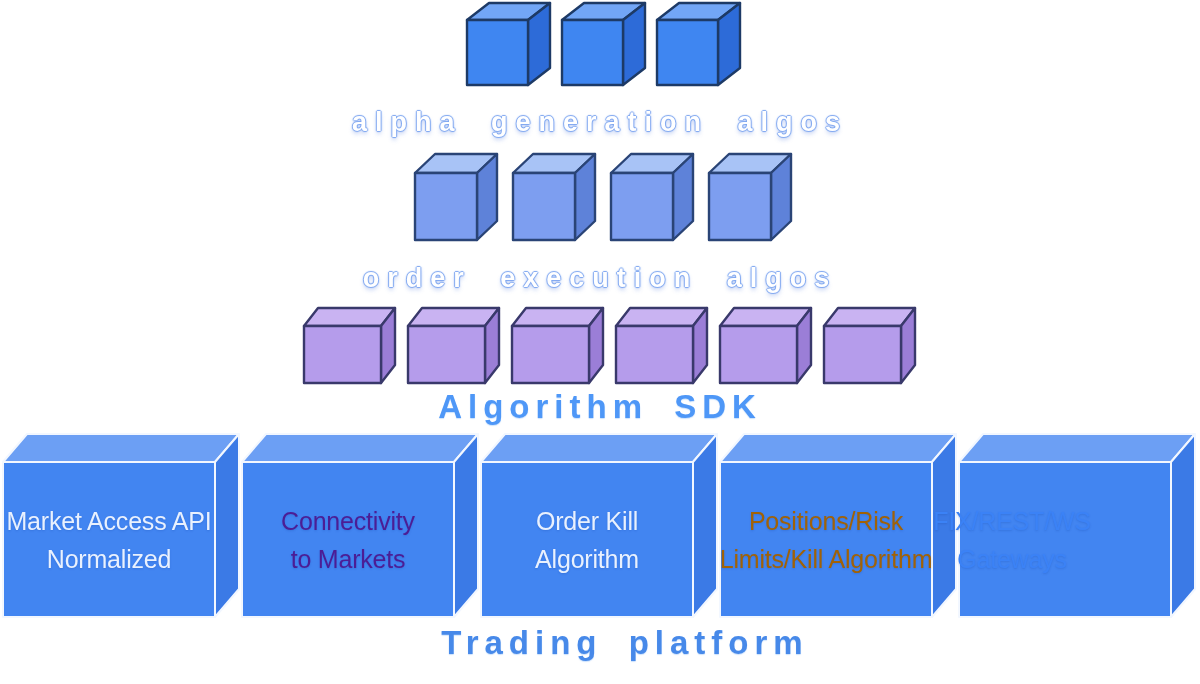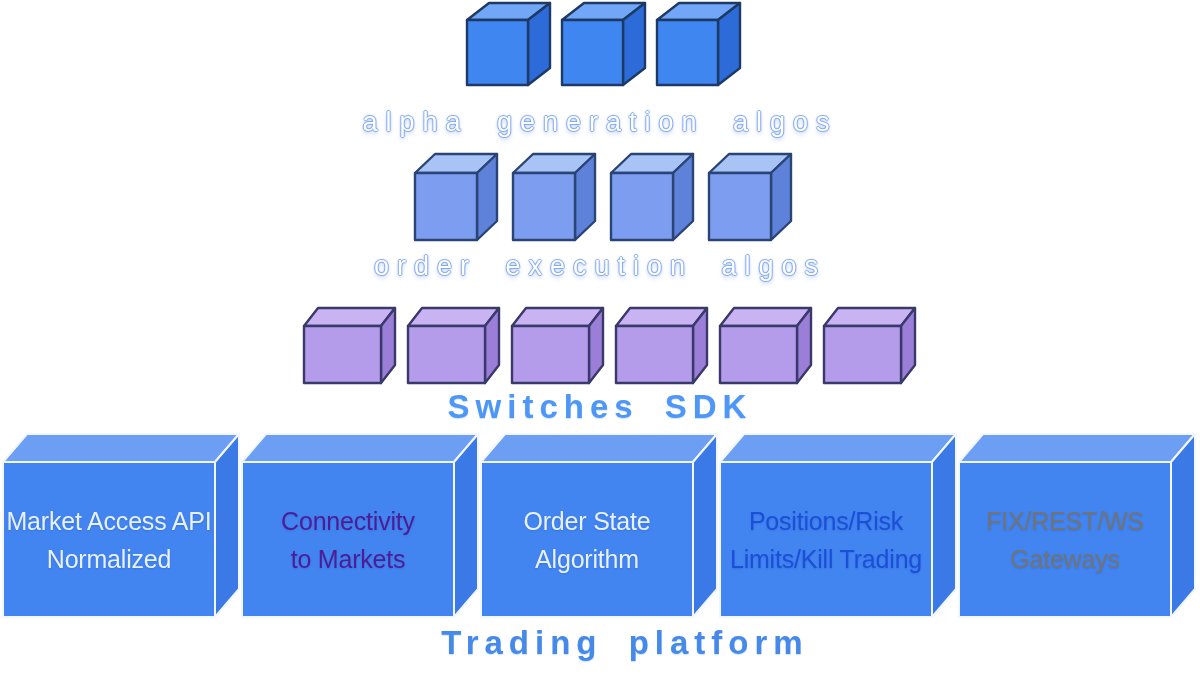--- a/index.html
+++ b/index.html
@@ -23,28 +23,28 @@
     left: 0;
     width: 1200px;
     text-align: center;
     line-height: 36px;
     white-space: nowrap;
     user-select: none;
   }
   .label-white {
     top: 104px;
     font-size: 27px;
-    font-weight: normal;
+    font-weight: bold;
     letter-spacing: 8px;
     word-spacing: 13px;
     text-shadow: -1px 0 1px #7ea6f0, 1px 0 1px #7ea6f0,
                  0 -1px 1px #7ea6f0, 0 1px 1px #7ea6f0,
                  0 3px 4px rgba(80,120,220,0.35);
   }
-  #label-exec { top: 248px; }
+  #label-exec { top: 260px; }
   .label-blue {
     font-size: 33px;
     line-height: 40px;
     font-weight: bold;
     letter-spacing: 6px;
     word-spacing: 11px;
     text-shadow: 0 1px 1px rgba(160,200,250,0.55);
   }
   #label-sdk { top: 387px; }
   #label-platform { top: 623px; }
@@ -165,21 +165,21 @@
   </svg>
       </span>
       <span class="cube" style="left:822px; top:306px;">
         <svg class="cube" width="95" height="79" viewBox="-2 -2 95 79">
     <polygon points="0,18 14,0 91,0 77,18" fill="#c9b3f2" stroke="#39396b" stroke-width="2.4" stroke-linejoin="round"></polygon>
     <polygon points="77,18 91,0 91,57 77,75" fill="#9b7ed7" stroke="#39396b" stroke-width="2.4" stroke-linejoin="round"></polygon>
     <polygon points="0,18 77,18 77,75 0,75" fill="#b59ceb" stroke="#39396b" stroke-width="2.4" stroke-linejoin="round"></polygon>
   </svg>
       </span>
     </div>
-  <div id="label-sdk" class="row-label label-blue" style="color: rgb(78, 151, 247);">Switches SDK</div>
+  <div id="label-sdk" class="row-label label-blue" style="color: rgb(78, 151, 247);">Algorithm SDK</div>
 
   <div id="row-platform" class="cube-row">
       <span class="cube" style="left:1px; top:432px;">
         <svg class="cube" width="240" height="187" viewBox="-2 -2 240 187">
     <polygon points="0,28 24,0 236,0 212,28" fill="#6c9ff4" stroke="#f2f7ff" stroke-width="2" stroke-linejoin="round"></polygon>
     <polygon points="212,28 236,0 236,155 212,183" fill="#3b7ae6" stroke="#f2f7ff" stroke-width="2" stroke-linejoin="round"></polygon>
     <polygon points="0,28 212,28 212,183 0,183" fill="#4285f1" stroke="#f2f7ff" stroke-width="2" stroke-linejoin="round"></polygon>
   </svg>
       </span>
       <div class="platform-box-label" style="left: 3px; width: 212px; color: rgb(233, 241, 254);">
@@ -198,41 +198,41 @@
                <span>to Markets</span>
              </div>
       <span class="cube" style="left:479px; top:432px;">
         <svg class="cube" width="240" height="187" viewBox="-2 -2 240 187">
     <polygon points="0,28 24,0 236,0 212,28" fill="#6c9ff4" stroke="#f2f7ff" stroke-width="2" stroke-linejoin="round"></polygon>
     <polygon points="212,28 236,0 236,155 212,183" fill="#3b7ae6" stroke="#f2f7ff" stroke-width="2" stroke-linejoin="round"></polygon>
     <polygon points="0,28 212,28 212,183 0,183" fill="#4285f1" stroke="#f2f7ff" stroke-width="2" stroke-linejoin="round"></polygon>
   </svg>
       </span>
       <div class="platform-box-label" style="left: 481px; width: 212px; color: rgb(233, 241, 254);">
-               <span>Order State</span>
+               <span>Order Kill</span>
                <span>Algorithm</span>
              </div>
       <span class="cube" style="left:718px; top:432px;">
         <svg class="cube" width="240" height="187" viewBox="-2 -2 240 187">
     <polygon points="0,28 24,0 236,0 212,28" fill="#6c9ff4" stroke="#f2f7ff" stroke-width="2" stroke-linejoin="round"></polygon>
     <polygon points="212,28 236,0 236,155 212,183" fill="#3b7ae6" stroke="#f2f7ff" stroke-width="2" stroke-linejoin="round"></polygon>
     <polygon points="0,28 212,28 212,183 0,183" fill="#4285f1" stroke="#f2f7ff" stroke-width="2" stroke-linejoin="round"></polygon>
   </svg>
       </span>
-      <div class="platform-box-label" style="left: 720px; width: 212px; color: #1d4ed8; justify-content: center;">
+      <div class="platform-box-label" style="left: 720px; width: 212px; color: #a16207; justify-content: center;">
                <span>Positions/Risk</span>
-               <span>Limits/Kill Trading</span>
+               <span>Limits/Kill Algorithm</span>
              </div>
       <span class="cube" style="left:957px; top:432px;">
         <svg class="cube" width="240" height="187" viewBox="-2 -2 240 187">
     <polygon points="0,28 24,0 236,0 212,28" fill="#6c9ff4" stroke="#f2f7ff" stroke-width="2" stroke-linejoin="round"></polygon>
     <polygon points="212,28 236,0 236,155 212,183" fill="#3b7ae6" stroke="#f2f7ff" stroke-width="2" stroke-linejoin="round"></polygon>
     <polygon points="0,28 212,28 212,183 0,183" fill="#4285f1" stroke="#f2f7ff" stroke-width="2" stroke-linejoin="round"></polygon>
   </svg>
       </span>
-      <div class="platform-box-label" style="left: 959px; width: 212px; color: #737373; text-align: center;">
+      <div class="platform-box-label" style="left: 906px; width: 212px; color: #3b82f6; text-align: center;">
                <span>FIX/REST/WS</span>
                <span>Gateways</span>
              </div>
     </div>
   <div id="label-platform" class="row-label label-blue" style="color: rgb(71, 137, 233); padding-left: 25px;">Trading platform</div>
 
 </div>
 
 </body></html>

